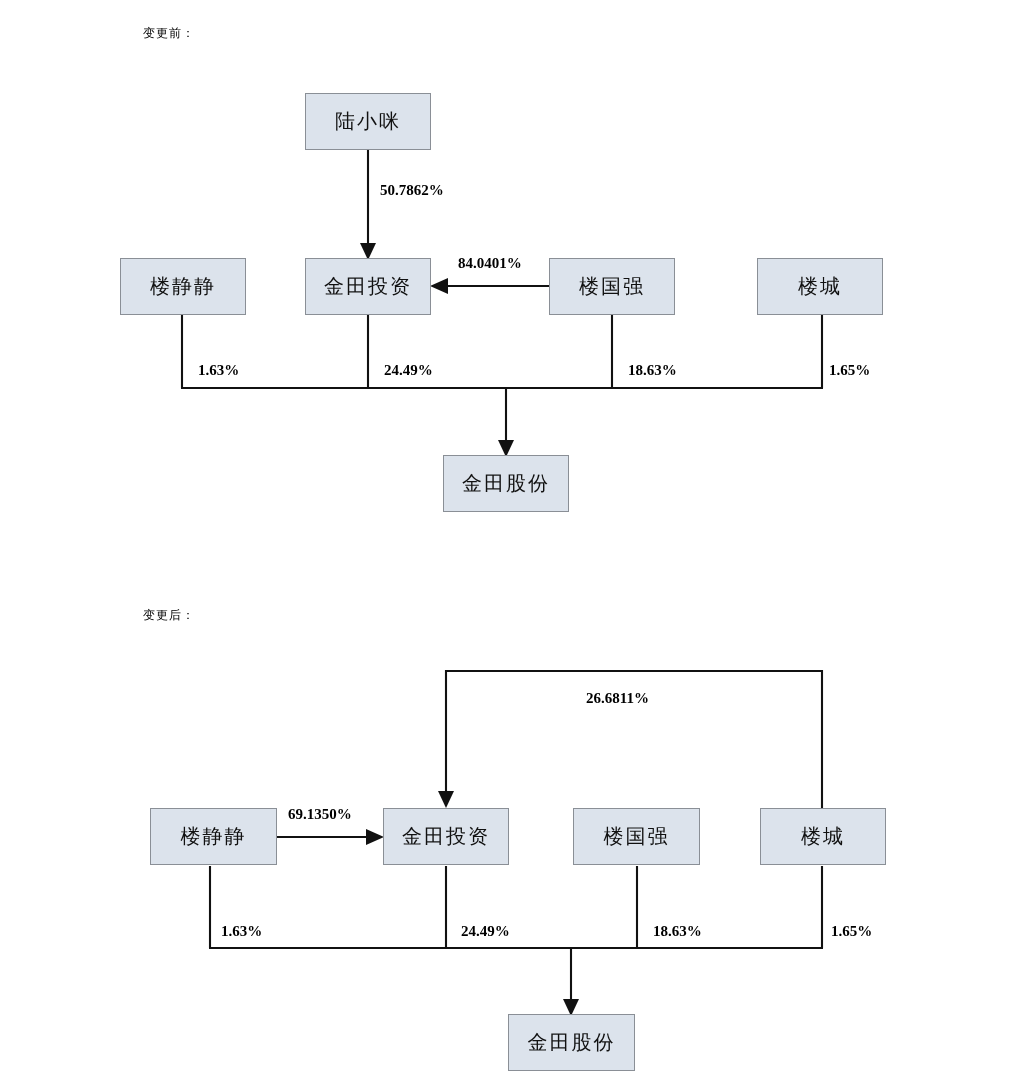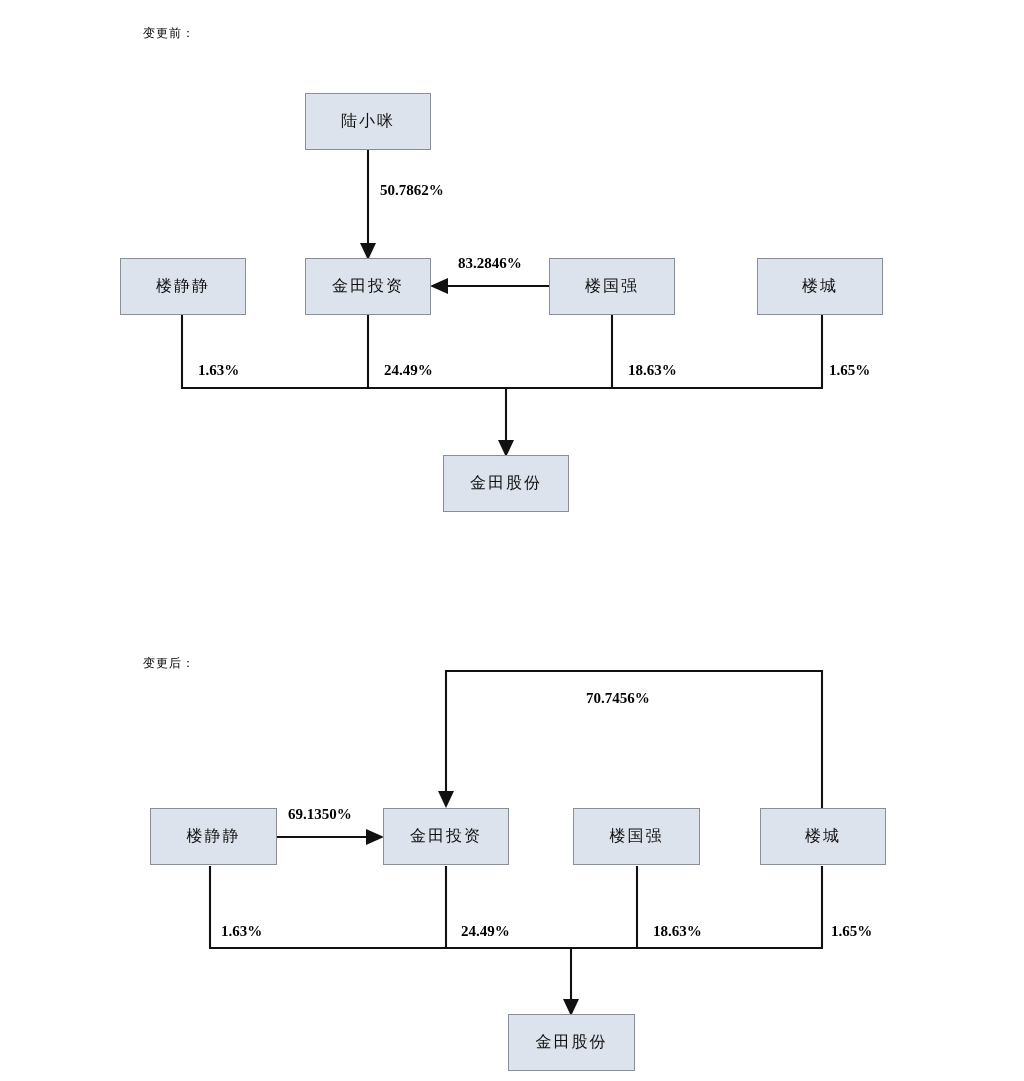--- a/index.html
+++ b/index.html
@@ -17,21 +17,21 @@
     letter-spacing:1px;
     white-space:nowrap;
   }
 
   .node{
     position:absolute;
     box-sizing:border-box;
     background:#dce3ec;
     border:1.6px solid #8a8f96;
     display:flex;align-items:center;justify-content:center;
-    font-size:16px;
+    font-size:20px;
     letter-spacing:2px;
     color:#111;
     font-family:"Liberation Serif","DejaVu Serif",serif;
   }
 
   .edgelabel{
     position:absolute;
     font-size:15px;
     font-weight:bold;
     font-family:"Liberation Serif","DejaVu Serif",serif;
@@ -80,57 +80,57 @@
     <line x1="822" y1="866" x2="822" y2="948"></line>
 
     <line x1="209" y1="948" x2="823" y2="948"></line>
 
     <line x1="571" y1="948" x2="571" y2="1004"></line>
     <polygon points="571,1016 563,999 579,999"></polygon>
   </svg>
 
   <div class="caption" style="left:143px;top:25px;">变更前：</div>
 
-  <div class="caption" style="left:143px;top:607px;margin-top:48px;">变更后：</div>
+  <div class="caption" style="left:143px;top:607px;">变更后：</div>
 
   <div class="node" style="left:305px;top:93px;width:126px;height:57px;">陆小咪</div>
 
   <div class="node" style="left:120px;top:258px;width:126px;height:57px;">楼静静</div>
 
   <div class="node" style="left:305px;top:258px;width:126px;height:57px;">金田投资</div>
 
   <div class="node" style="left:549px;top:258px;width:126px;height:57px;">楼国强</div>
 
   <div class="node" style="left:757px;top:258px;width:126px;height:57px;">楼城</div>
 
   <div class="node" style="left:443px;top:455px;width:126px;height:57px;">金田股份</div>
 
   <div class="edgelabel" style="left:380px;top:182px;">50.7862%</div>
 
-  <div class="edgelabel" style="left:458px;top:255px;">83.2846%</div>
+  <div class="edgelabel" style="left:458px;top:255px;">84.0401%</div>
 
   <div class="edgelabel" style="left:198px;top:362px;">1.63%</div>
 
   <div class="edgelabel" style="left:384px;top:362px;">24.49%</div>
 
   <div class="edgelabel" style="left:628px;top:362px;">18.63%</div>
 
   <div class="edgelabel" style="left:829px;top:362px;">1.65%</div>
 
   <div class="node" style="left:150px;top:808px;width:127px;height:57px;">楼静静</div>
 
   <div class="node" style="left:383px;top:808px;width:126px;height:57px;">金田投资</div>
 
   <div class="node" style="left:573px;top:808px;width:127px;height:57px;">楼国强</div>
 
   <div class="node" style="left:760px;top:808px;width:126px;height:57px;">楼城</div>
 
   <div class="node" style="left:508px;top:1014px;width:127px;height:57px;">金田股份</div>
 
-  <div class="edgelabel" style="left:586px;top:690px;">70.7456%</div>
+  <div class="edgelabel" style="left:586px;top:690px;">26.6811%</div>
 
   <div class="edgelabel" style="left:288px;top:806px;">69.1350%</div>
 
   <div class="edgelabel" style="left:221px;top:923px;">1.63%</div>
 
   <div class="edgelabel" style="left:461px;top:923px;">24.49%</div>
 
   <div class="edgelabel" style="left:653px;top:923px;">18.63%</div>
 
   <div class="edgelabel" style="left:831px;top:923px;">1.65%</div>

